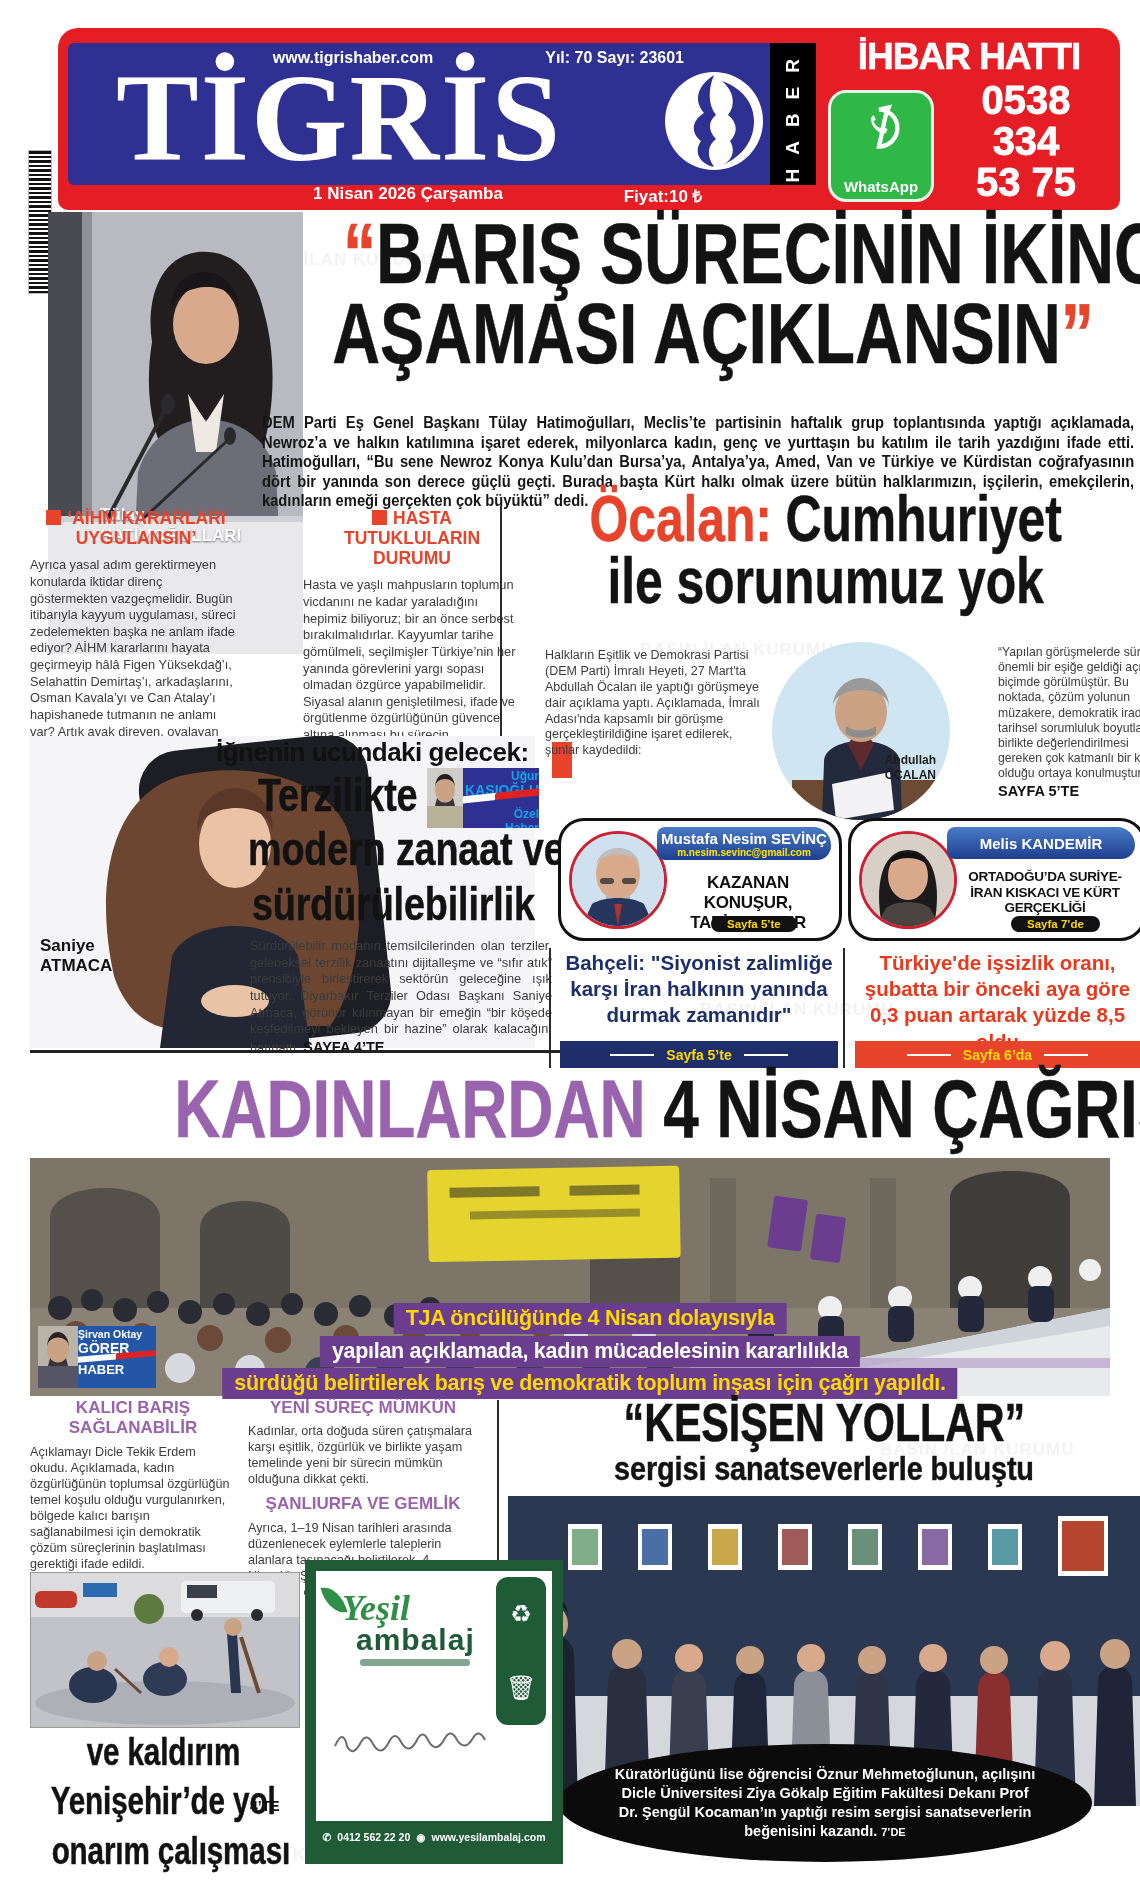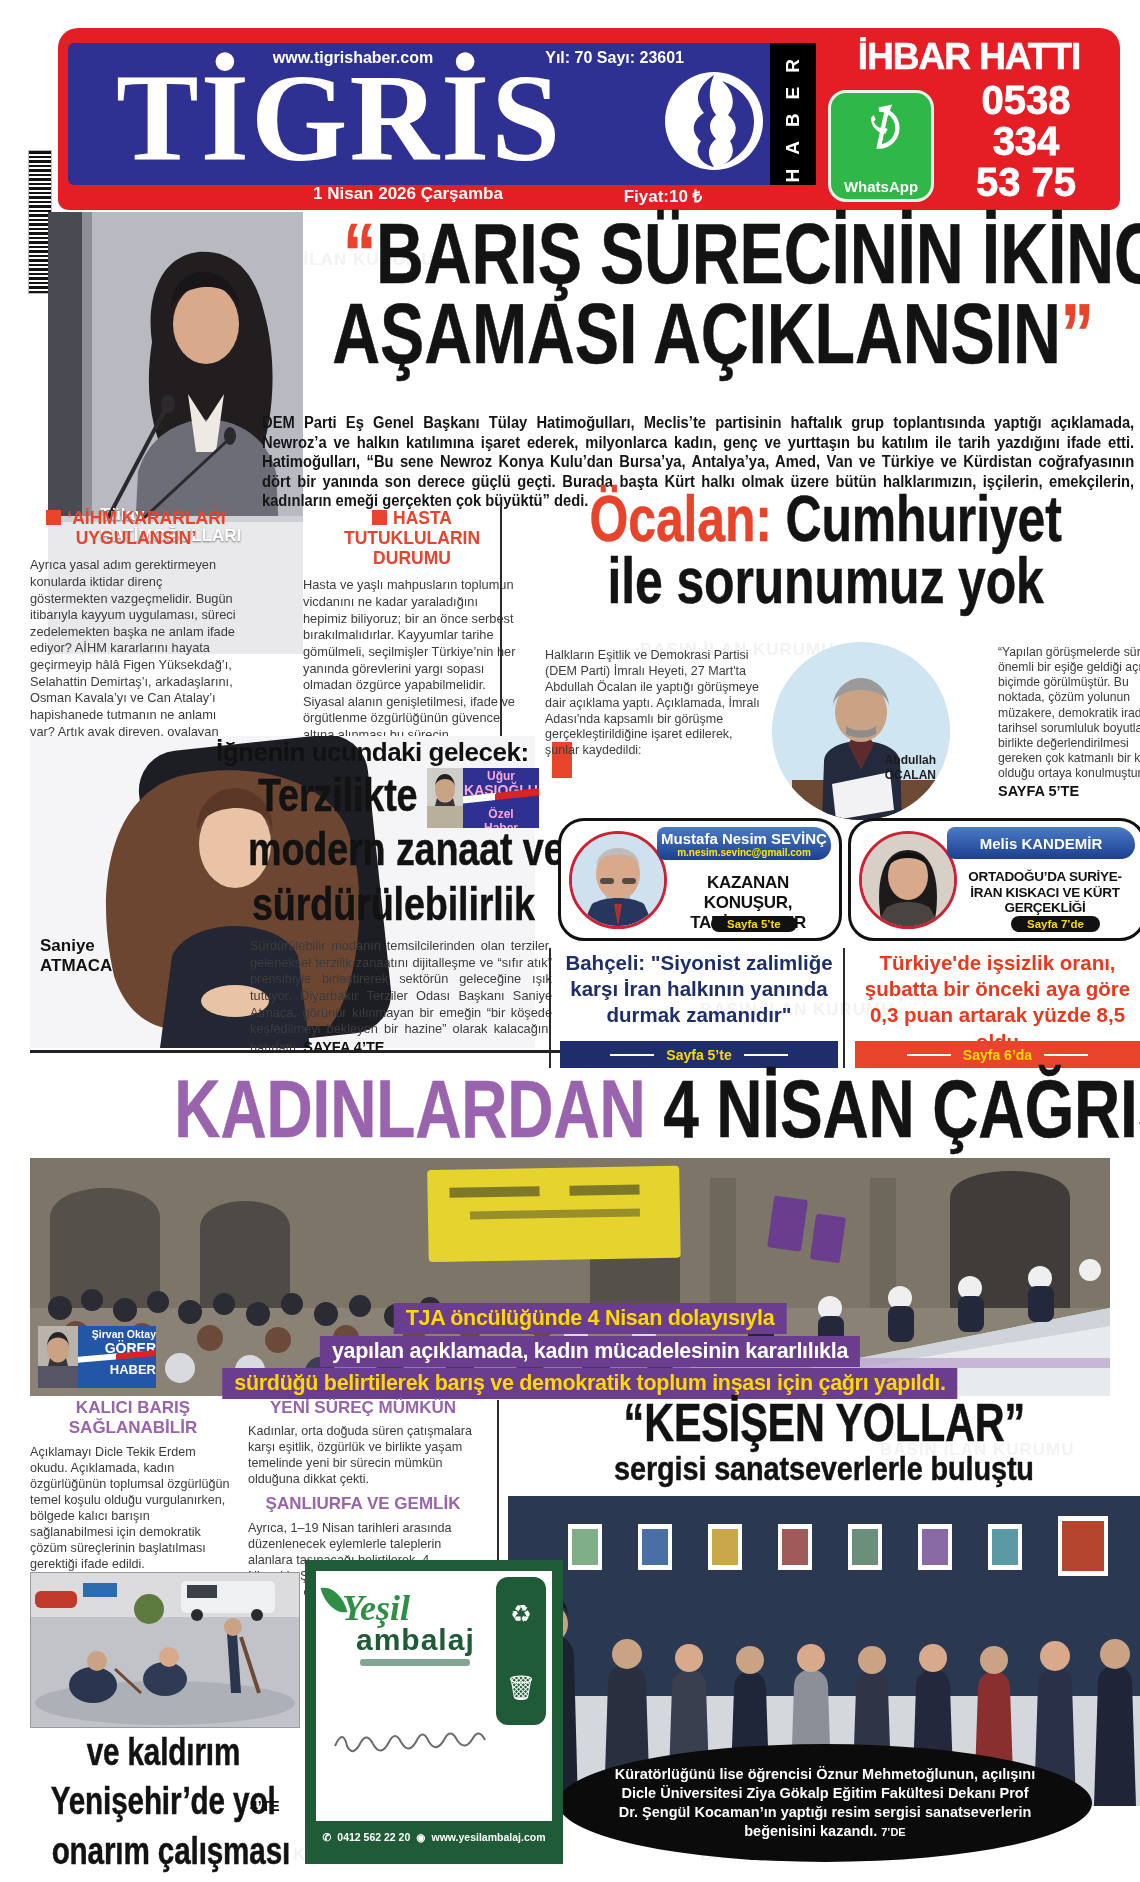--- a/index.html
+++ b/index.html
@@ -58,21 +58,21 @@
   .oc-right{left:998px;top:645px;width:178px;font-size:12.2px;line-height:1.24;color:#3c3c3c;}
   .oc-photo{left:772px;top:642px;width:178px;height:178px;border-radius:50%;overflow:hidden;background:#cfe6f2;}
   .oc-cap{position:absolute;right:14px;bottom:38px;font-weight:700;font-size:12px;color:#1c1c1c;line-height:1.2;text-align:left;}
   
   .ta-photo{left:30px;top:736px;width:505px;height:312px;overflow:hidden;background:#f5f5f7;}
   .ta-kicker{left:216px;top:737px;font-weight:700;font-size:26px;color:#111;letter-spacing:-.5px;}
   .ta-head{left:248px;top:768px;width:330px;font-weight:700;color:#121212;}
   .ta-head .ln{font-size:46px;line-height:1.18;}
   .ta-byline{left:427px;top:768px;width:112px;height:60px;display:flex;}
   .ta-by-photo{width:36px;height:60px;background:#cfcdc8;position:relative;flex:none;}
-  .ta-by-box{flex:1;background:#2e3192;color:#f9a8d4;text-align:center;font-weight:700;line-height:1.12;padding-top:2px;position:relative;overflow:hidden;}
+  .ta-by-box{flex:1;background:#2e3192;color:#0ea5e9;text-align:right;font-weight:700;line-height:1.12;padding-top:2px;position:relative;overflow:hidden;}
   .ta-by-box .s1{font-size:12px;}.ta-by-box .s2{font-size:14px;}
   .ta-stripe{position:absolute;left:-4px;top:24px;width:120%;height:7px;background:linear-gradient(100deg,#fff 40%,#d22 40%);transform:rotate(-6deg);}
   .ta-cap{left:40px;top:936px;font-weight:700;font-size:17px;color:#111;line-height:1.2;}
   .ta-body{left:250px;top:938px;width:302px;font-size:12.8px;line-height:1.3;color:#3c3c3c;text-align:justify;}
   .hr1{left:30px;top:1050px;width:532px;height:3px;background:#222;}
   
   .colm{border:3px solid #111;border-radius:26px;background:#fff;}
   .colm-av{position:absolute;left:8px;top:10px;width:92px;height:92px;border-radius:50%;border:3px solid #cc2233;overflow:hidden;background:#cfe0ee;}
   .colm-band{position:absolute;left:96px;top:6px;right:8px;background:linear-gradient(#4a7bc8,#1d3f8f);border-radius:8px 18px 14px 8px;
              text-align:center;color:#fff;padding:3px 2px 2px;}
@@ -87,21 +87,21 @@
   .bar i{display:block;width:44px;height:2px;background:#fff;margin:0 12px;}
   
   .kad-head{left:30px;top:1068px;width:1110px;text-align:center;font-weight:700;}
   .kad-head .ln{font-size:82px;line-height:1;}
   .crowd{left:30px;top:1158px;width:1080px;height:238px;overflow:hidden;background:#877e70;}
   .capline{position:absolute;left:590px;transform:translateX(-50%);background:#6a3d8f;color:#ffd800;
            font-weight:700;font-size:21.5px;padding:3px 12px;white-space:nowrap;letter-spacing:-.3px;}
   .capline.white{color:#fff;}
   .sirvan{left:38px;top:1326px;width:118px;height:62px;display:flex;}
   .sirvan-photo{width:40px;height:62px;background:#b9b3aa;position:relative;flex:none;}
-  .sirvan-box{flex:1;background:#2456a8;color:#fff;text-align:right;font-weight:700;line-height:1.1;padding-top:3px;position:relative;overflow:hidden;}
+  .sirvan-box{flex:1;background:#2456a8;color:#fff;text-align:left;font-weight:700;line-height:1.1;padding-top:3px;position:relative;overflow:hidden;}
   .sirvan-box .s1{font-size:10.5px;}.sirvan-box .s2{font-size:14px;}.sirvan-box .s3{font-size:13px;margin-top:7px;}
   .sv-stripe{position:absolute;left:-4px;top:27px;width:120%;height:6px;background:linear-gradient(100deg,#fff 45%,#d22 45%);transform:rotate(-5deg);}
   .sec-head{color:#9a63ae;font-weight:700;font-size:17px;line-height:1.2;text-align:center;}
   .sec-body{margin-top:6px;font-size:12.6px;line-height:1.27;color:#3c3c3c;}
   
   .ex-head{left:505px;top:1396px;width:638px;text-align:center;font-weight:700;color:#121212;}
   .ex-photo{left:508px;top:1496px;width:632px;height:310px;overflow:hidden;background:#2b3852;}
   .ex-ellipse{left:558px;top:1744px;width:534px;height:118px;background:#0b0b0b;border-radius:50%;
               display:flex;align-items:center;justify-content:center;text-align:center;color:#fff;
               font-weight:700;font-size:14.5px;line-height:1.32;padding:0 55px;box-sizing:border-box;}

